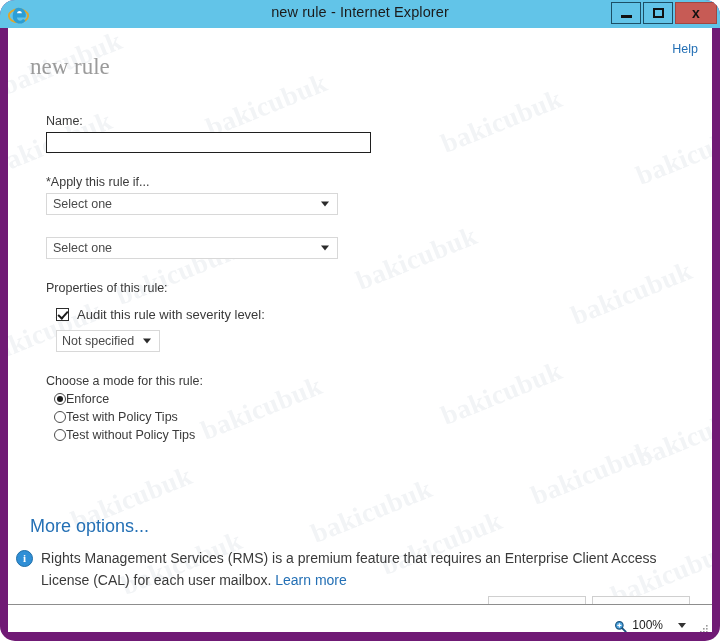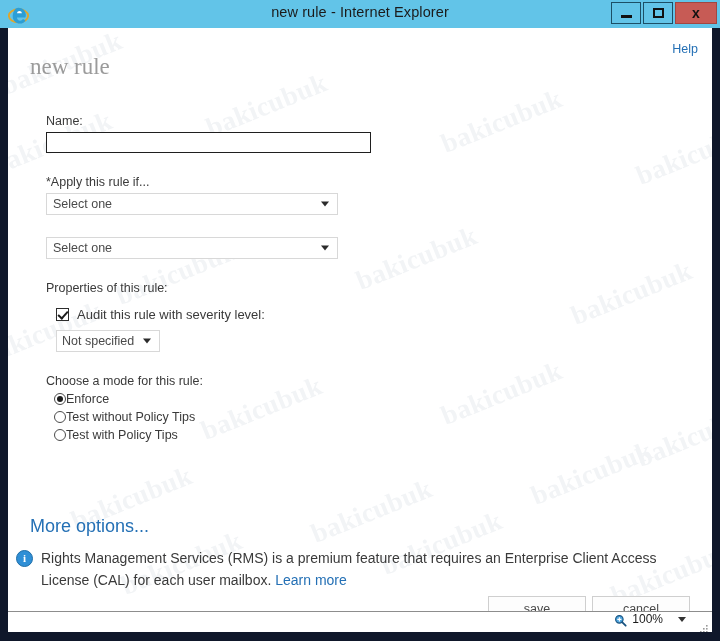--- a/index.html
+++ b/index.html
@@ -8,23 +8,24 @@
     background: #ffffff;
   }
   body {
     font-family: "Liberation Sans", sans-serif;
   }
 
   .window {
     position: relative;
     width: 720px;
     height: 641px;
-    background: #0f172a;
+    background: #701a75;
     box-sizing: border-box;
     overflow: hidden;
+    border-radius: 15px;
   }
 
   
   .titlebar {
     position: relative;
     height: 28px;
     background: #62c4e8;
     display: flex;
     align-items: center;
   }
@@ -350,25 +351,25 @@
     cursor: pointer;
     box-sizing: border-box;
   }
 
   
   .statusbar {
     position: absolute;
     left: 0;
     right: 0;
     bottom: 0;
-    height: 21px;
+    height: 28px;
     background: #ffffff;
     border-top: 1px solid #8d8d8d;
     display: flex;
-    align-items: flex-start;
+    align-items: flex-end;
     justify-content: flex-end;
     box-sizing: border-box;
   }
   .zoom-ctl {
     display: flex;
     align-items: center;
     gap: 5px;
     margin-right: 26px;
     cursor: pointer;
   }
@@ -493,25 +494,25 @@
         <div class="gap-lg"></div>
 
         <div class="field-label">Choose a mode for this rule:</div>
 
         <div class="radio-row">
           <span class="rb checked"></span>
           <span class="rb-label">Enforce</span>
         </div>
         <div class="radio-row">
           <span class="rb"></span>
-          <span class="rb-label">Test without Policy Tips</span>
+          <span class="rb-label">Test with Policy Tips</span>
         </div>
         <div class="radio-row">
           <span class="rb"></span>
-          <span class="rb-label">Test with Policy Tips</span>
+          <span class="rb-label">Test without Policy Tips</span>
         </div>
 
       </div>
 
       <a class="more-options">More options...</a>
 
       <div class="notice">
         <span class="info-icon">i</span>
         <div class="notice-text">
           <span>Rights Management Services (RMS) is a premium feature that requires an Enterprise Client Access License (CAL) for each user mailbox. </span><a>Learn more</a>

